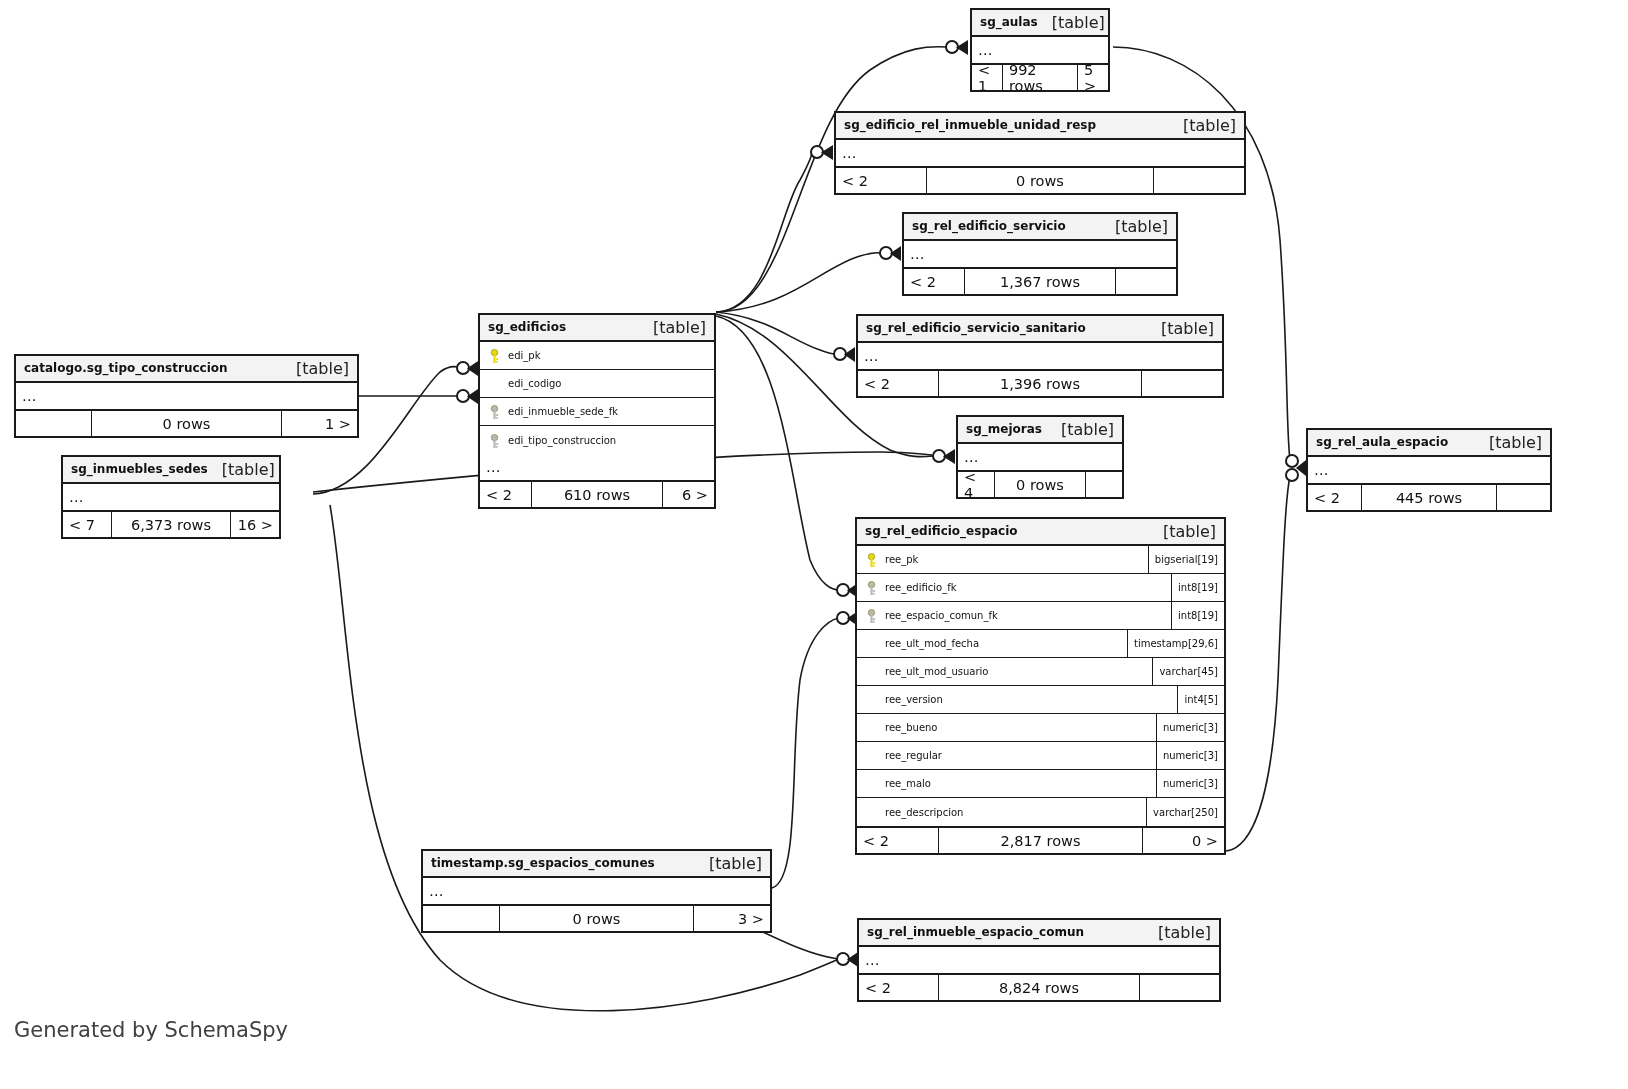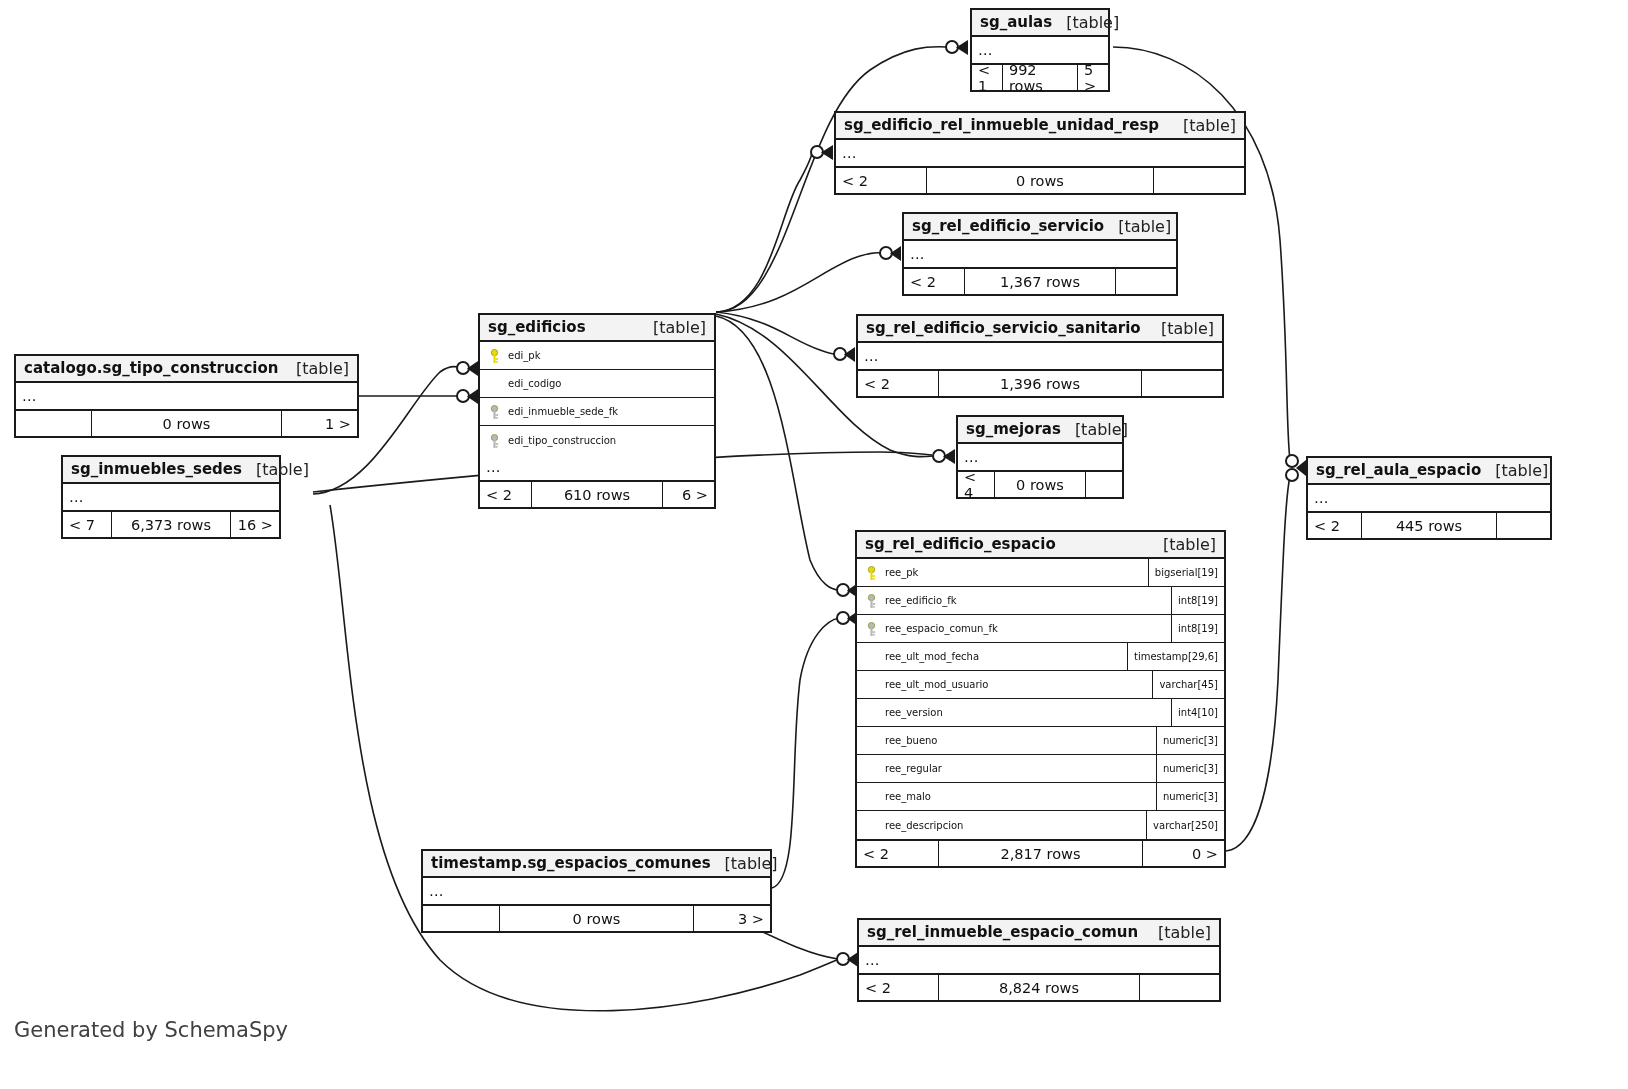--- a/index.html
+++ b/index.html
@@ -39,21 +39,21 @@
     align-items: center;
     justify-content: space-between;
     background: #f3f3f3;
     border-bottom: 2px solid #1a1a1a;
     padding: 3px 8px 4px 8px;
     box-sizing: border-box;
     height: 27px;
   }
   .tbl-title .tname {
     font-weight: bold;
-    font-size: 15px;
+    font-size: 12px;
     color: #111;
     white-space: nowrap;
   }
   .tbl-title .ttag {
     font-size: 16px;
     color: #222;
     padding-left: 14px;
     white-space: nowrap;
   }
   .tbl-rows { }
@@ -360,33 +360,33 @@
           <span class="tname">sg_mejoras</span>
           <span class="ttag">[table]</span>
         </div>
         <div class="ellipsis-row">…</div>
         <div class="tbl-foot">
           <span class="fcell fleft">&lt; 4</span>
           <span class="fcell fmid">0 rows</span>
           <span class="fcell fright"></span>
         </div>
       </div>
-      <div class="table-node" style="left: 1306px; top: 428px; width: 246px; margin-top: 28px;">
+      <div class="table-node" style="left: 1306px; top: 428px; width: 246px;">
         <div class="tbl-title">
           <span class="tname">sg_rel_aula_espacio</span>
           <span class="ttag">[table]</span>
         </div>
         <div class="ellipsis-row">…</div>
         <div class="tbl-foot">
           <span class="fcell fleft">&lt; 2</span>
           <span class="fcell fmid">445 rows</span>
           <span class="fcell fright"></span>
         </div>
       </div>
-      <div class="table-node" style="left: 855px; top: 530px; width: 371px;">
+      <div class="table-node" style="left: 855px; top: 517px; width: 371px;">
         <div class="tbl-title">
           <span class="tname">sg_rel_edificio_espacio</span>
           <span class="ttag">[table]</span>
         </div>
         <div class="tbl-rows">
           <div class="tbl-row">
             <span class="colname">
               <span class="key-ico"><svg viewBox="0 0 13 15" width="13" height="15">
                   <circle cx="6.5" cy="3.6" r="3.2" fill="#e8d90a" stroke="#7a7a00" stroke-width="0.6"></circle>
                   <rect x="5.4" y="5.8" width="2.2" height="8.4" fill="#e8d90a"></rect>
@@ -433,21 +433,21 @@
               <span class="key-ico"></span>
               <span>ree_ult_mod_usuario</span>
             </span>
             <span class="coltype">varchar[45]</span>
           </div>
           <div class="tbl-row">
             <span class="colname">
               <span class="key-ico"></span>
               <span>ree_version</span>
             </span>
-            <span class="coltype">int4[10]</span>
+            <span class="coltype">int4[5]</span>
           </div>
           <div class="tbl-row">
             <span class="colname">
               <span class="key-ico"></span>
               <span>ree_bueno</span>
             </span>
             <span class="coltype">numeric[3]</span>
           </div>
           <div class="tbl-row">
             <span class="colname">

